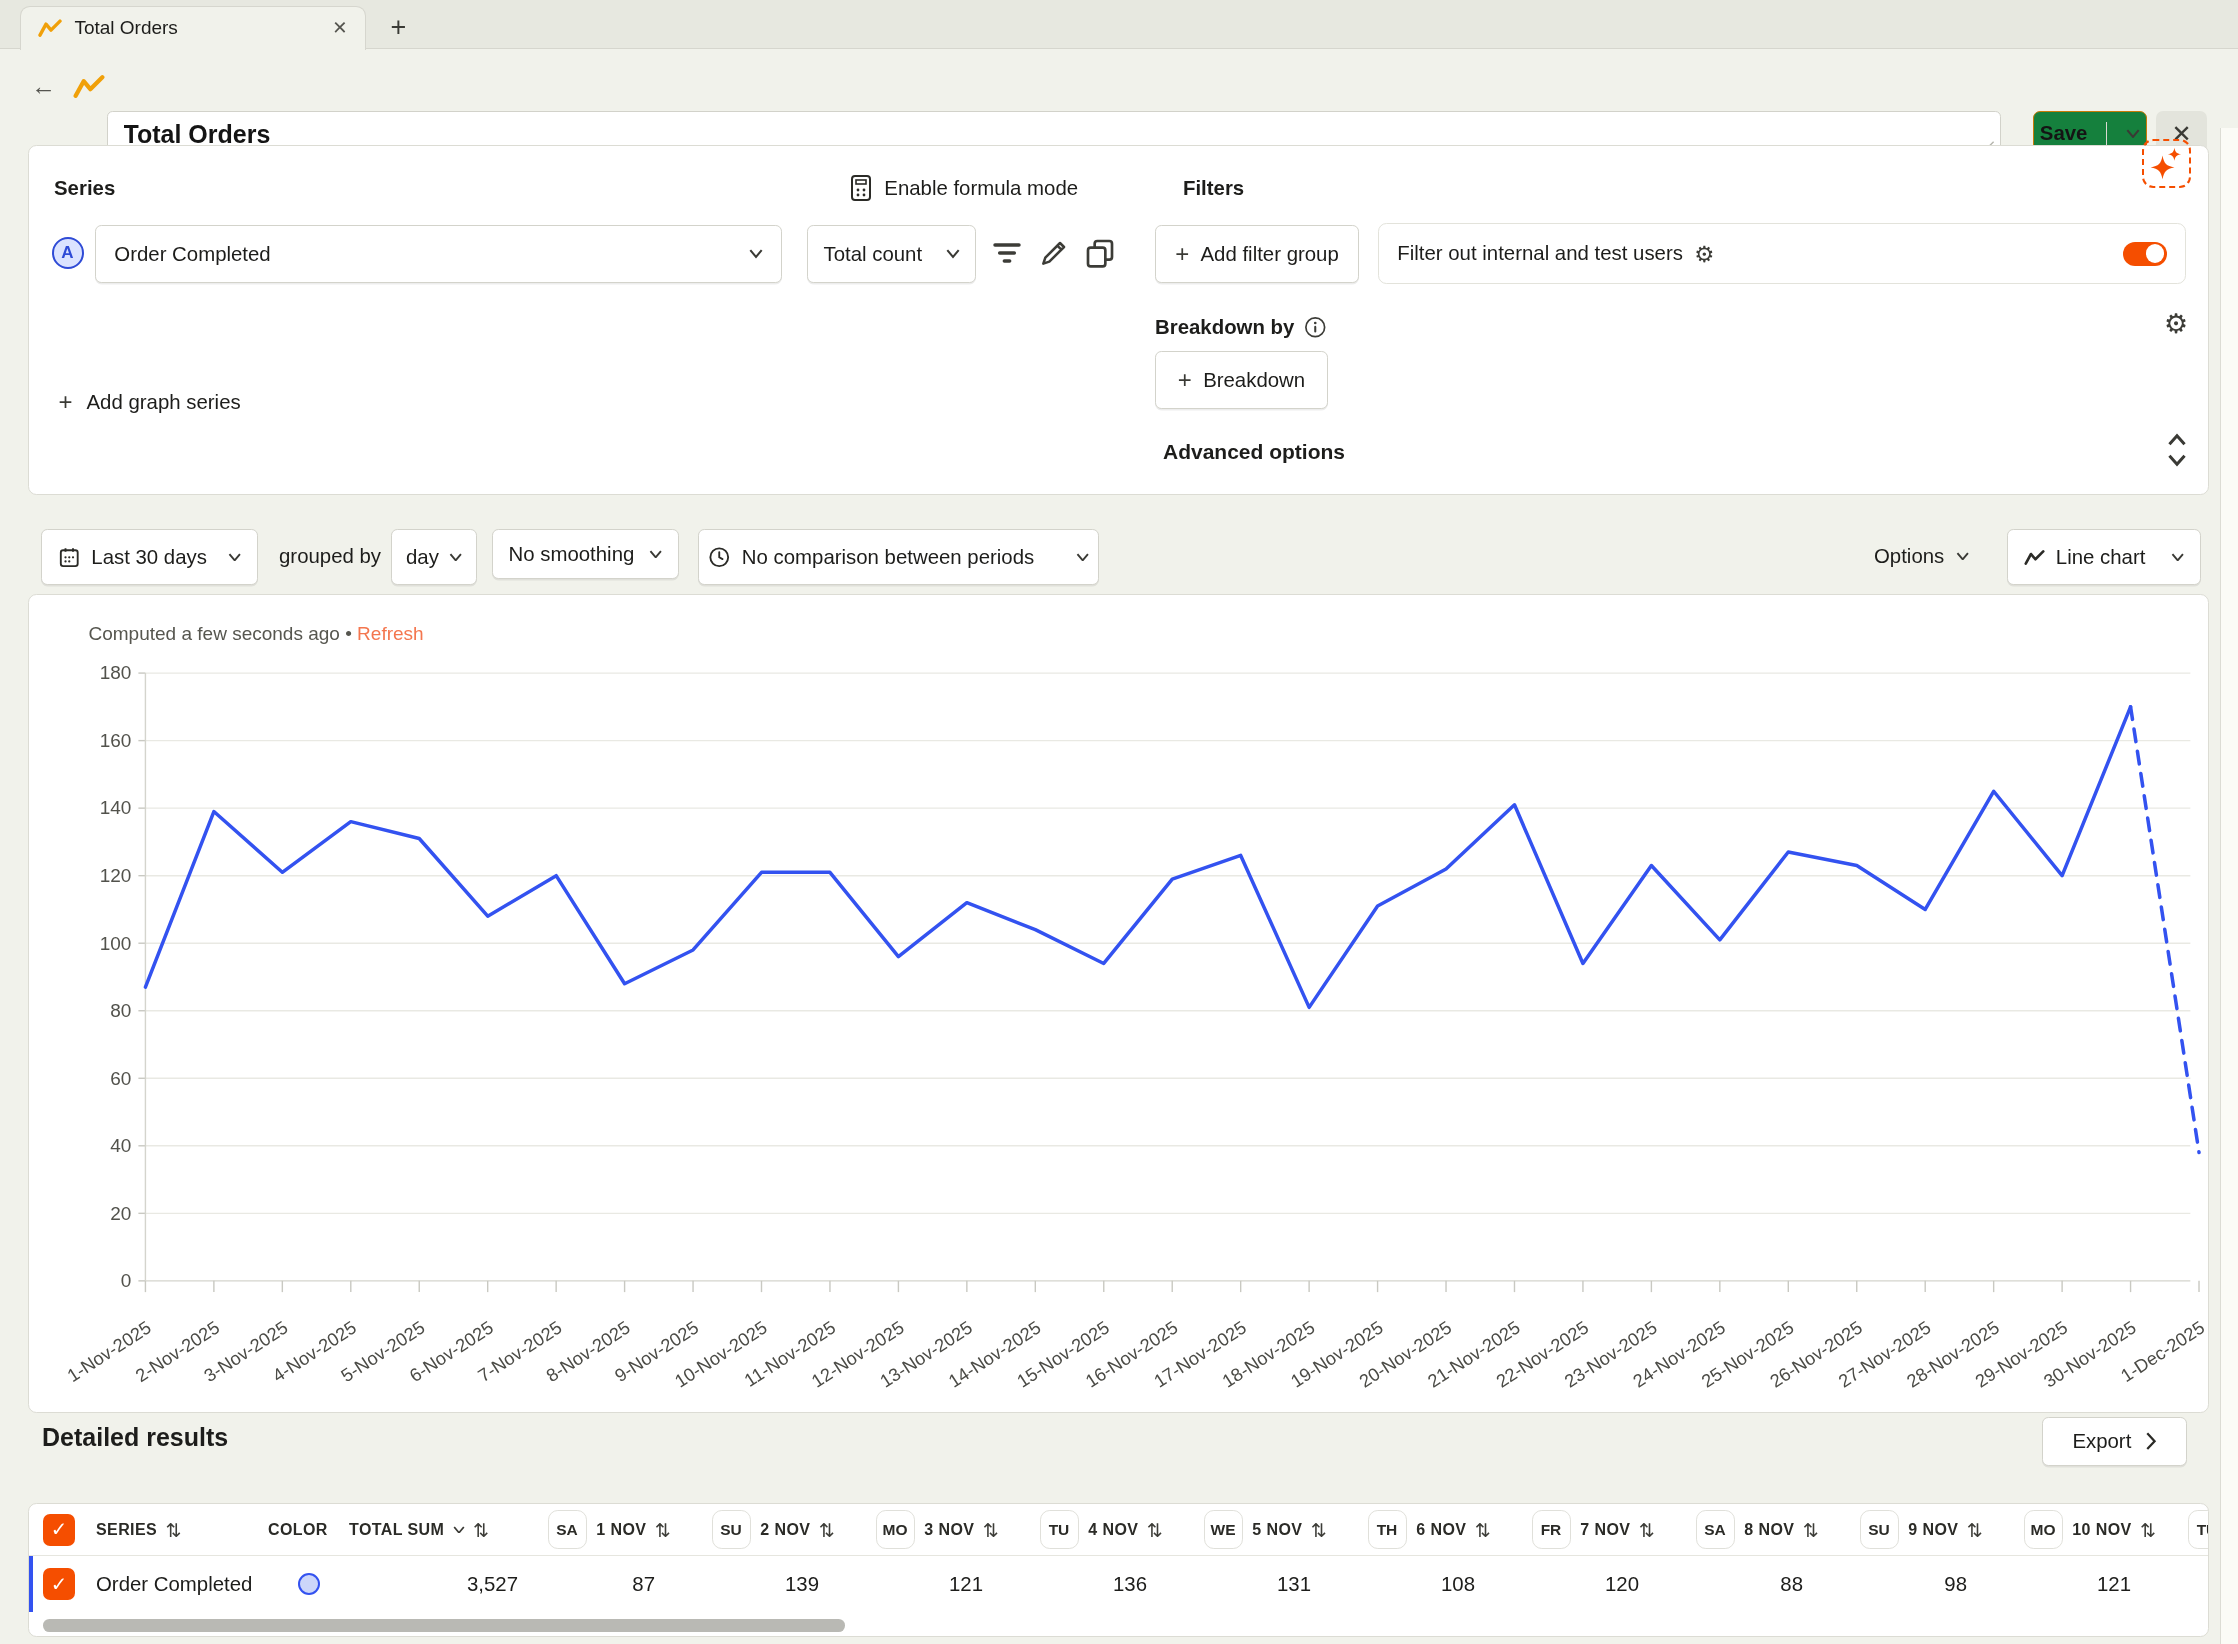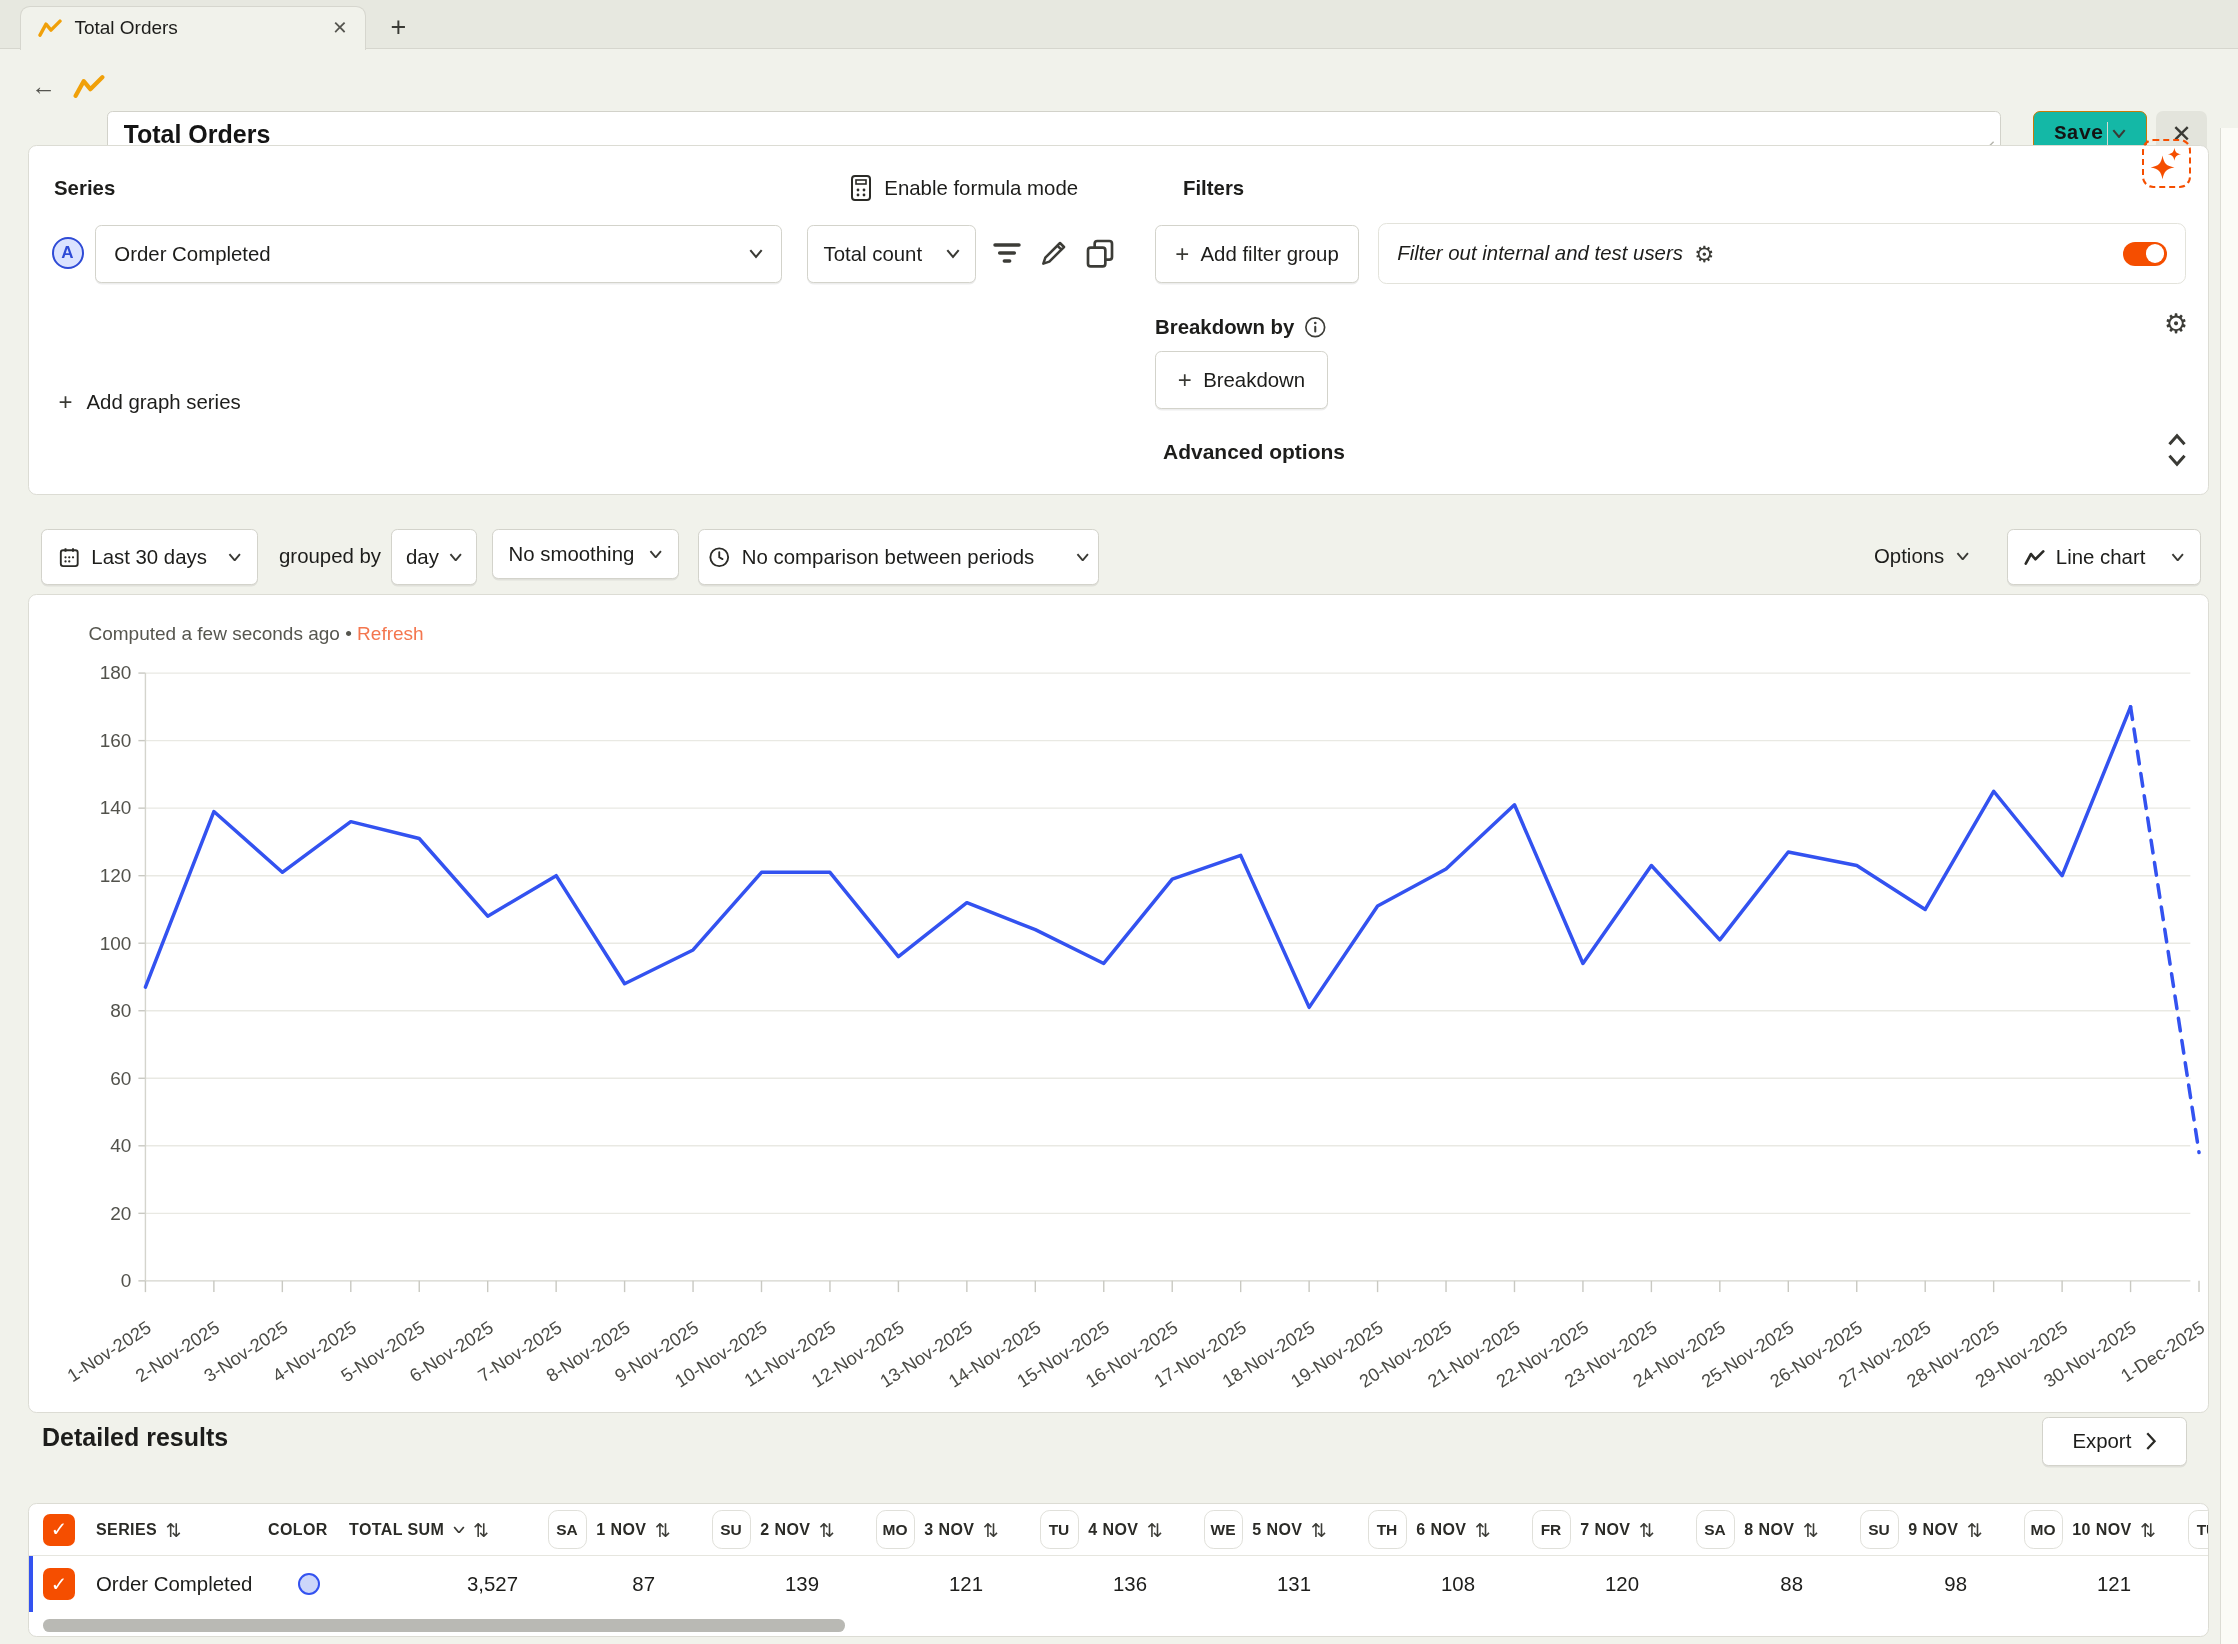--- a/index.html
+++ b/index.html
@@ -15,21 +15,21 @@
   #tab .tab-title { font-size:19px; color:#1d1d1b; flex:1; }
   #tab .tab-close { font-size:18.3px; color:#55554f; cursor:pointer; }
   #new-tab { left:381px; top:9.8px; width:35px; height:35px; font-size:27px; color:#3a3a35; display:flex; align-items:center; justify-content:center; border-radius:5.6px; }
 
   
   #header-row { left:0; top:49px; width:2239px; height:79px; }
   #back-btn { left:31px; top:22.5px; font-size:25px; color:#55554f; }
   #header-trend { left:73px; top:25px; }
   #title-input { left:107px; top:62px; width:1894px; height:46px; background:#fff; border:0.7px solid #d2d2ca; border-radius:5.6px; font-family:"Liberation Sans",sans-serif; font-size:25px; font-weight:bold; color:#141414; padding:0 15.5px; outline:none; }
   #resize-handle { left:1981px; top:90px; width:14px; height:14px; }
-  #save-btn { left:2033px; top:62px; width:114px; height:45px; background:#14b8a6; border:1.4px solid #c97a08; border-radius:7px; box-shadow:0 2.1px 0 #c97a08; justify-content:center; gap:4px; cursor:pointer;font-family:Liberation Mono, monospace; }
+  #save-btn { left:2033px; top:62px; width:114px; height:45px; background:#15803d; border:1.4px solid #c97a08; border-radius:7px; box-shadow:0 2.1px 0 #c97a08; justify-content:center; gap:19px; cursor:pointer; }
   #save-btn .save-label { font-size:20.4px; font-weight:600; color:#141414; }
   #save-btn .divider { width:0.7px; height:24px; background:#d9d9d1; }
   #close-insight { left:2156px; top:62px; width:51px; height:45px; background:#e3e4dc; border-radius:7px; justify-content:center; font-size:24px; color:#3a3a35; cursor:pointer; }
 
   
   .card { background:#fff; border:0.7px solid #dcdcd4; border-radius:8.4px; }
   #query-card { left:28px; top:145px; width:2181px; height:350px; }
   #chart-card { left:28px; top:594px; width:2181px; height:819px; }
   #table-card { left:28px; top:1503px; width:2181px; height:134px; overflow:hidden; }
 
@@ -44,21 +44,21 @@
   #formula-btn { left:820px; top:28px; gap:11.3px; cursor:pointer; }
   #filters-label { left:1126px; top:31px;margin-left:28px; }
   #series-badge { left:22.5px; top:91px; width:32px; height:32px; border:2.1px solid #2f4bd6; background:#dbe3ff; color:#2f4bd6; border-radius:50%; display:flex; align-items:center; justify-content:center; font-size:17px; font-weight:bold; }
   #event-select { left:66px; top:79px; width:687px; height:58px; padding:0 18.3px; justify-content:space-between; }
   #agg-select { left:778px; top:79px; width:169px; height:58px; padding:0 15.5px; justify-content:space-between; }
   .row-icon { position:absolute; top:91px; width:32px; height:32px; color:#3c3c37; cursor:pointer; }
   #add-series { left:29.5px; top:242px; gap:14px; cursor:pointer; }
   .plus-glyph { font-size:24px; color:#3a3a35; font-weight:400; }
   #add-filter-group { left:1126px; top:79px; width:204px; height:58px; justify-content:center; gap:11.3px; }
   #test-pill { left:1349px; top:77px; width:808px; height:61px; border:0.7px solid #e3e3db; border-radius:8.4px; background:#fff; padding:0 18.3px; gap:11.3px; }
-  #test-pill .pill-label { font-size:20.4px;font-style:italic; }
+  #test-pill .pill-label { font-size:20.4px; }
   #toggle { margin-left:auto; width:44px; height:24px; border-radius:12px; background:var(--accent); position:relative; cursor:pointer; }
   #toggle .knob { position:absolute; right:2.8px; top:2.8px; width:18.3px; height:18.3px; border-radius:50%; background:#fff; }
   #breakdown-label-row { left:1126px; top:170px; gap:9.8px; }
   #breakdown-gear { left:2135px; top:162px; font-size:27px; color:#3c3c37; cursor:pointer; }
   #breakdown-btn { left:1126px; top:205px; width:173px; height:58px; justify-content:center; gap:11.3px; }
   #advanced-label { left:1134px; top:294px; font-size:21px; font-weight:bold; }
   #collapse-icon { left:2136px; top:287px; cursor:pointer; }
   #sparkle-btn { left:2142px; top:139px; width:49px; height:49px; border:2.1px dashed var(--accent); border-radius:11.3px; display:flex; align-items:center; justify-content:center; cursor:pointer; background:transparent; }
 
   

